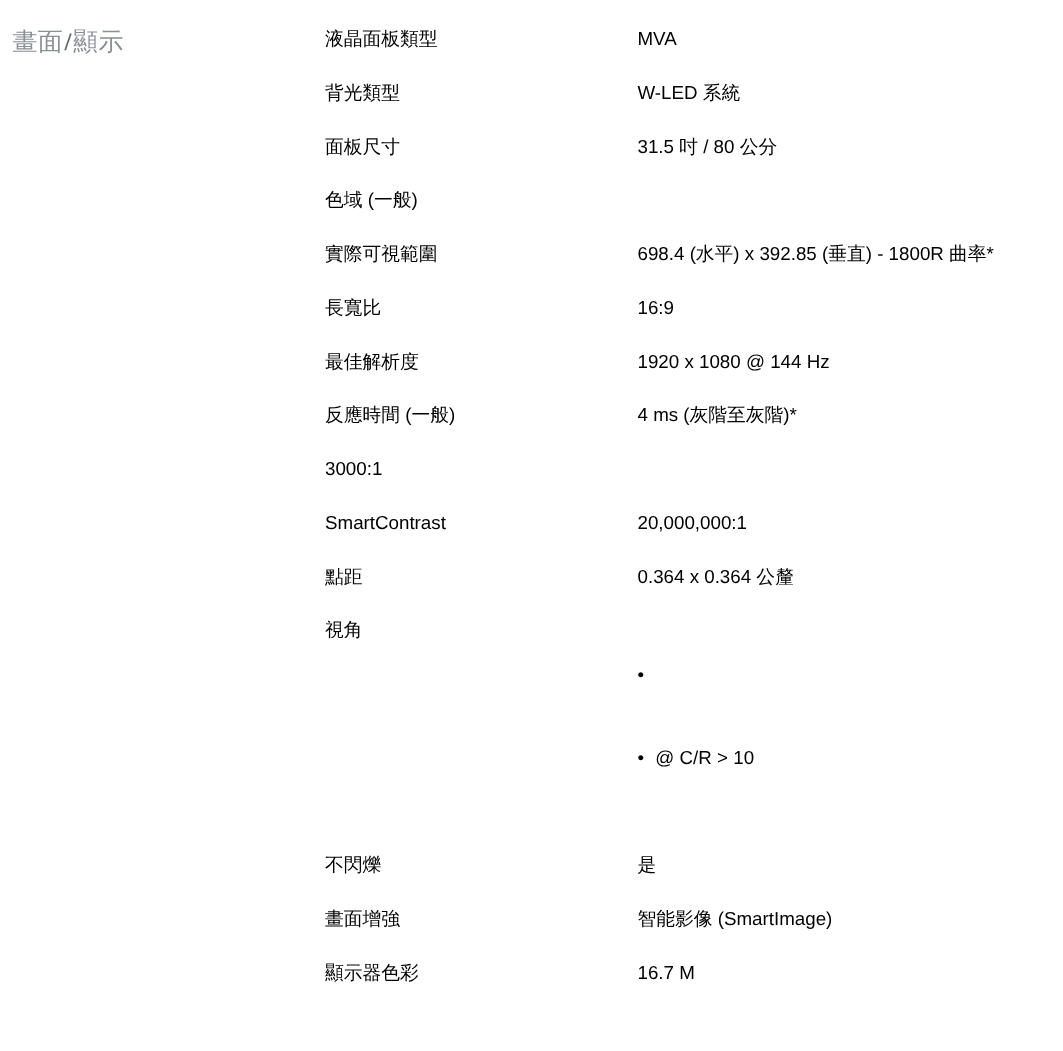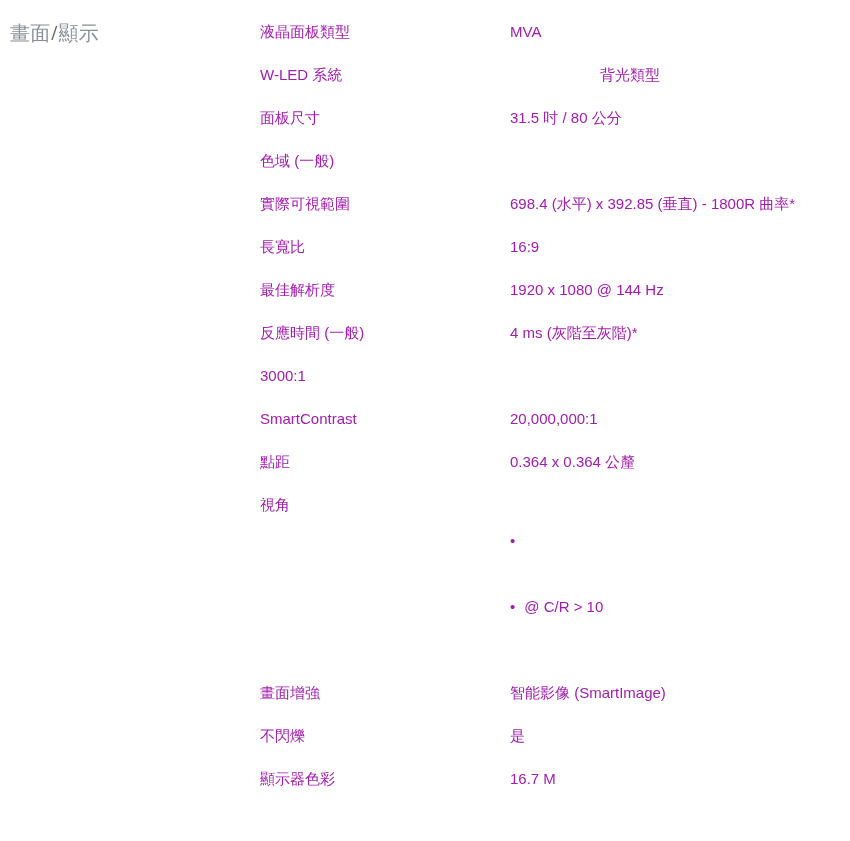--- a/index.html
+++ b/index.html
@@ -14,21 +14,21 @@
   .section-title {
     font-size: 20px;
     font-weight: 400;
     color: #8b9096;
     letter-spacing: 0.3px;
     font-family: Liberation Serif, serif;
   }
   .section-title .slash { font-weight: 700; color: #5f6368; padding: 0 1px; }
   .spec-table { flex: 1 1 auto; padding-top: 11px; }
   .row { display: flex; align-items: flex-start; padding: 12px 0 13px 0; }
-  .cell { font-size: 15px; line-height: 18px; color: #a21caf; white-space: pre-wrap; }
+  .cell { font-size: 15px; line-height: 18px; color: #000000; white-space: pre-wrap; }
   .label { width: 250px; flex: 0 0 250px; }
   .value { flex: 1 1 auto; padding-right: 26px; }
   .b { font-weight: 400; }
   .bullet-line { display: flex; align-items: flex-start; }
   .bullet-line.second { margin-top: 12px; }
   .bullet { margin-right: 9px; }
   .row-tall { padding-bottom: 20px; }
 </style>
 </head>
 <body>
@@ -39,22 +39,22 @@
   </div>
 
   <div class="spec-table">
 
     <div class="row">
       <div class="cell label"><span>液晶面板類型</span><span class="b"></span></div>
       <div class="cell value">MVA</div>
     </div>
 
     <div class="row">
+      <div class="cell label"><span>背光類型</span><span class="b"></span></div>
       <div class="cell value">W-LED 系統</div>
-      <div class="cell label"><span>背光類型</span><span class="b"></span></div>
     </div>
 
     <div class="row">
       <div class="cell label"><span>面板尺寸</span><span class="b"></span></div>
       <div class="cell value">31.5 吋 / 80 公分</div>
     </div>
 
     <div class="row">
       <div class="cell label"><span>色域 </span><span class="b">(一般)</span></div>
     </div>
@@ -96,27 +96,27 @@
 
     <div class="row row-tall">
       <div class="cell label"><span>視角</span><span class="b"></span></div>
       <div class="cell value">
         <div class="bullet-line"><span class="bullet">•</span></div>
         <div class="bullet-line second"><span class="bullet">•</span><span>@ C/R &gt; 10</span></div>
       </div>
     </div>
 
     <div class="row">
-      <div class="cell label"><span>畫面增強</span><span class="b"></span></div>
-      <div class="cell value">智能影像 (SmartImage)</div>
+      <div class="cell label"><span>不閃爍</span><span class="b"></span></div>
+      <div class="cell value">是</div>
     </div>
 
     <div class="row">
-      <div class="cell label"><span>不閃爍</span><span class="b"></span></div>
-      <div class="cell value">是</div>
+      <div class="cell label"><span>畫面增強</span><span class="b"></span></div>
+      <div class="cell value">智能影像 (SmartImage)</div>
     </div>
 
     <div class="row">
       <div class="cell label"><span>顯示器色彩</span><span class="b"></span></div>
       <div class="cell value">16.7 M</div>
     </div>
 
   </div>
 </div>
 

